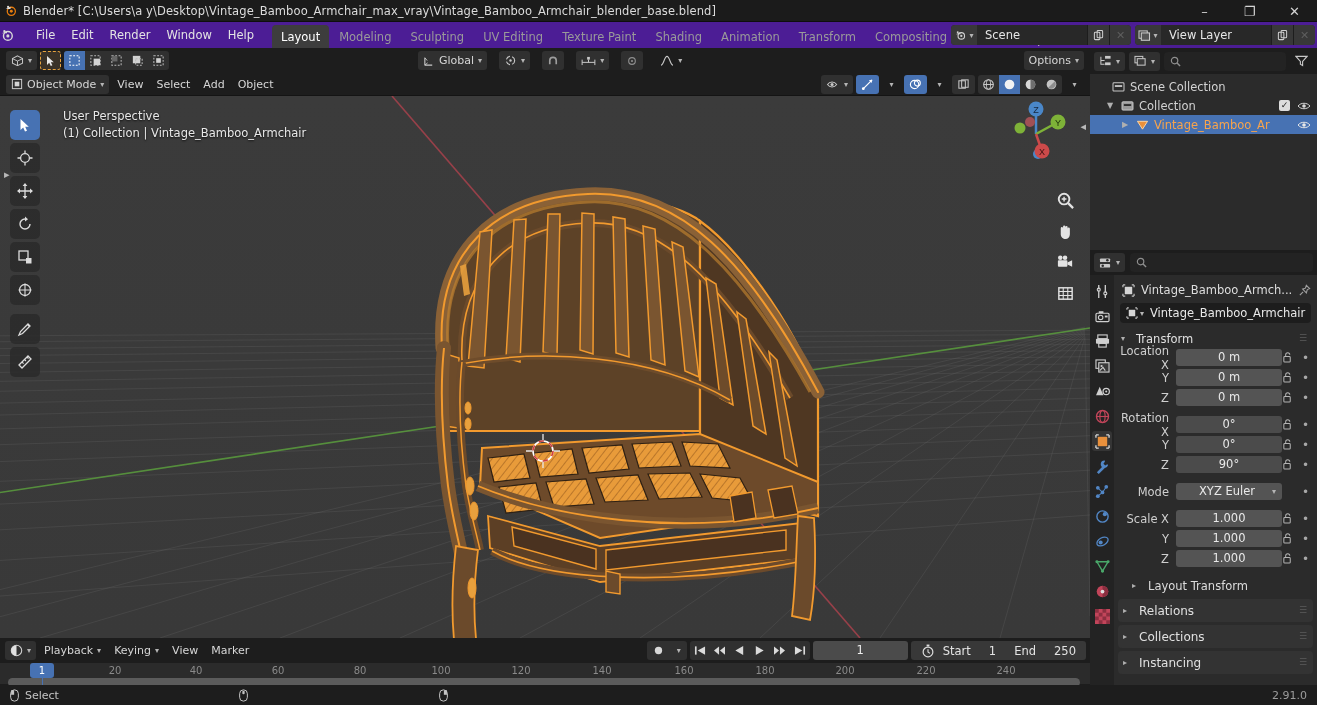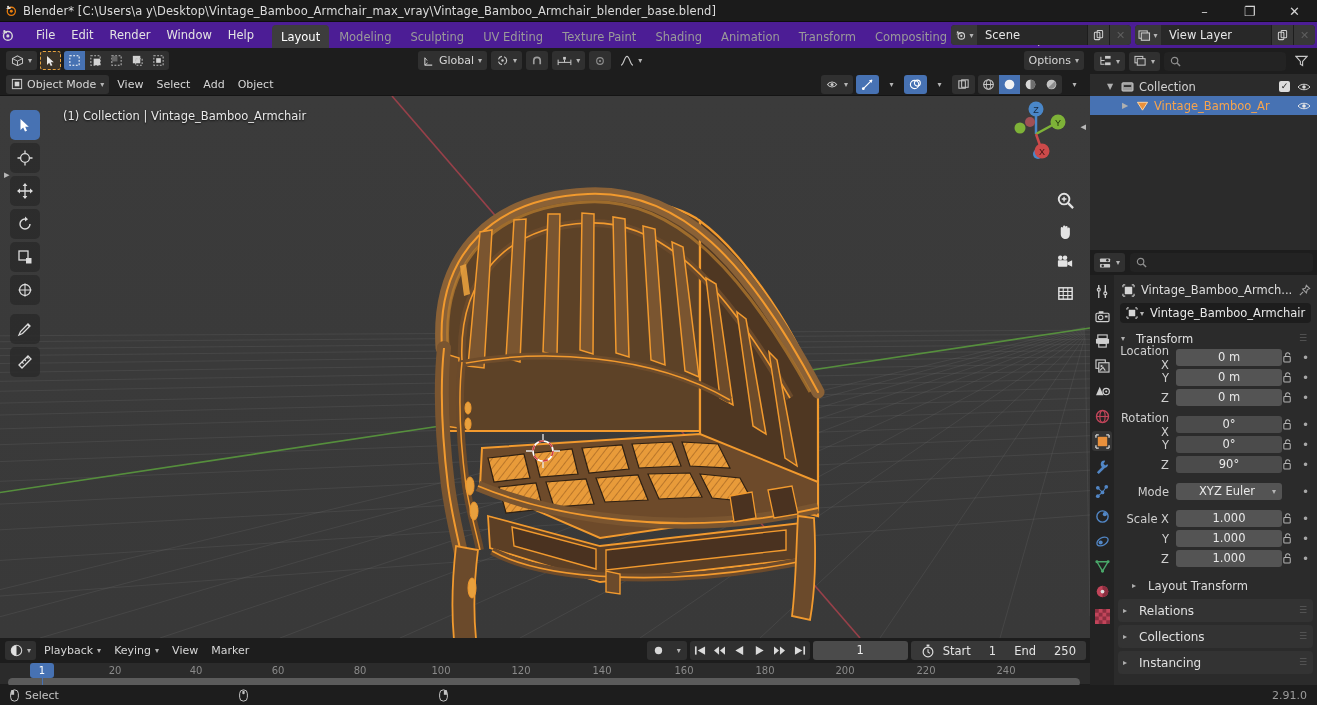--- a/index.html
+++ b/index.html
@@ -317,21 +317,21 @@
             </svg>
         </div>
         <div class="tg">
           <svg width="13" height="13" viewBox="0 0 14 14">
               <rect x="2" y="2" width="10" height="10" fill="none" stroke="#b9b9b9" stroke-width="1.1" stroke-dasharray="2 1.6"></rect>
               <rect x="4.5" y="4.5" width="5" height="5" fill="#d2d2d2"></rect>
             </svg>
         </div>
       </div>
 
-      <div style="position:absolute;left:418px;display:flex;align-items:flex-start;gap:4px;">
+      <div style="position:absolute;left:418px;display:flex;align-items:flex-start;gap:12px;">
         <div class="hbtn">
           <svg width="12" height="12" viewBox="0 0 13 13">
               <path d="M2 11 L2 3 M2 11 L10 11" stroke="#c9c9c9" stroke-width="1.2" fill="none"></path>
               <path d="M2 3 L4.5 6 M2 11 L5 8.5" stroke="#c9c9c9" stroke-width="1" fill="none"></path>
             </svg>
           <span>Global</span>
           <span class="caret">▾</span>
         </div>
         <div class="hbtn">
           <svg width="13" height="13" viewBox="0 0 14 14">
@@ -600,20 +600,21 @@
 
         <g transform="translate(543,355)">
           <circle r="10" fill="none" stroke="#ffffff" stroke-width="1.6"></circle>
           <circle r="10" fill="none" stroke="#d04040" stroke-width="1.6" stroke-dasharray="5.3 5.3"></circle>
           <path d="M0 -17 L0 -11 M0 11 L0 17 M-17 0 L-11 0 M11 0 L17 0" stroke="#e8e8e8" stroke-width="1.3"></path>
         </g>
       </svg>
     </div>
 
     <div class="vp-text">
+      <div>User Perspective</div>
       <div>(1) Collection | Vintage_Bamboo_Armchair</div>
     </div>
 
     <div class="vp-tools">
       <div class="vt on">
         <svg width="12" height="15" viewBox="0 0 12 15">
             <path d="M1.5 1 L1.5 12 L4.2 9.4 L6 13.6 L8 12.7 L6.2 8.8 L9.8 8.8 Z" fill="#ffffff"></path>
           </svg>
       </div>
       <div class="vt">
@@ -735,20 +736,30 @@
         <span placeholder=""></span>
       </div>
       <div class="hbtn flat">
         <svg width="13" height="12" viewBox="0 0 14 13">
             <path d="M1 1.5 L13 1.5 L8.2 7 L8.2 11.5 L5.8 10 L5.8 7 Z" fill="none" stroke="#c9c9c9" stroke-width="1.2"></path>
           </svg>
       </div>
     </div>
     <div class="ol-rows">
 
+      <div class="ol-row">
+        <span class="tri"></span>
+        <span>
+          <svg width="13" height="11" viewBox="0 0 14 12">
+              <rect x="1" y="2" width="12" height="9" rx="1" fill="none" stroke="#c6c6c6" stroke-width="1.1"></rect>
+              <rect x="3" y="4.5" width="8" height="2" fill="#c6c6c6"></rect>
+            </svg>
+        </span>
+        <span class="ol-label">Scene Collection</span>
+      </div>
 
       <div class="ol-row" style="padding-left:17px;">
         <span class="tri">▼</span>
         <span>
           <svg width="13" height="11" viewBox="0 0 14 12">
               <rect x="1" y="2" width="12" height="9" rx="1" fill="#9a9a9a" stroke="#d0d0d0" stroke-width="1"></rect>
               <rect x="3" y="4.5" width="8" height="2" fill="#2b2b2b"></rect>
             </svg>
         </span>
         <span class="ol-label">Collection</span>

